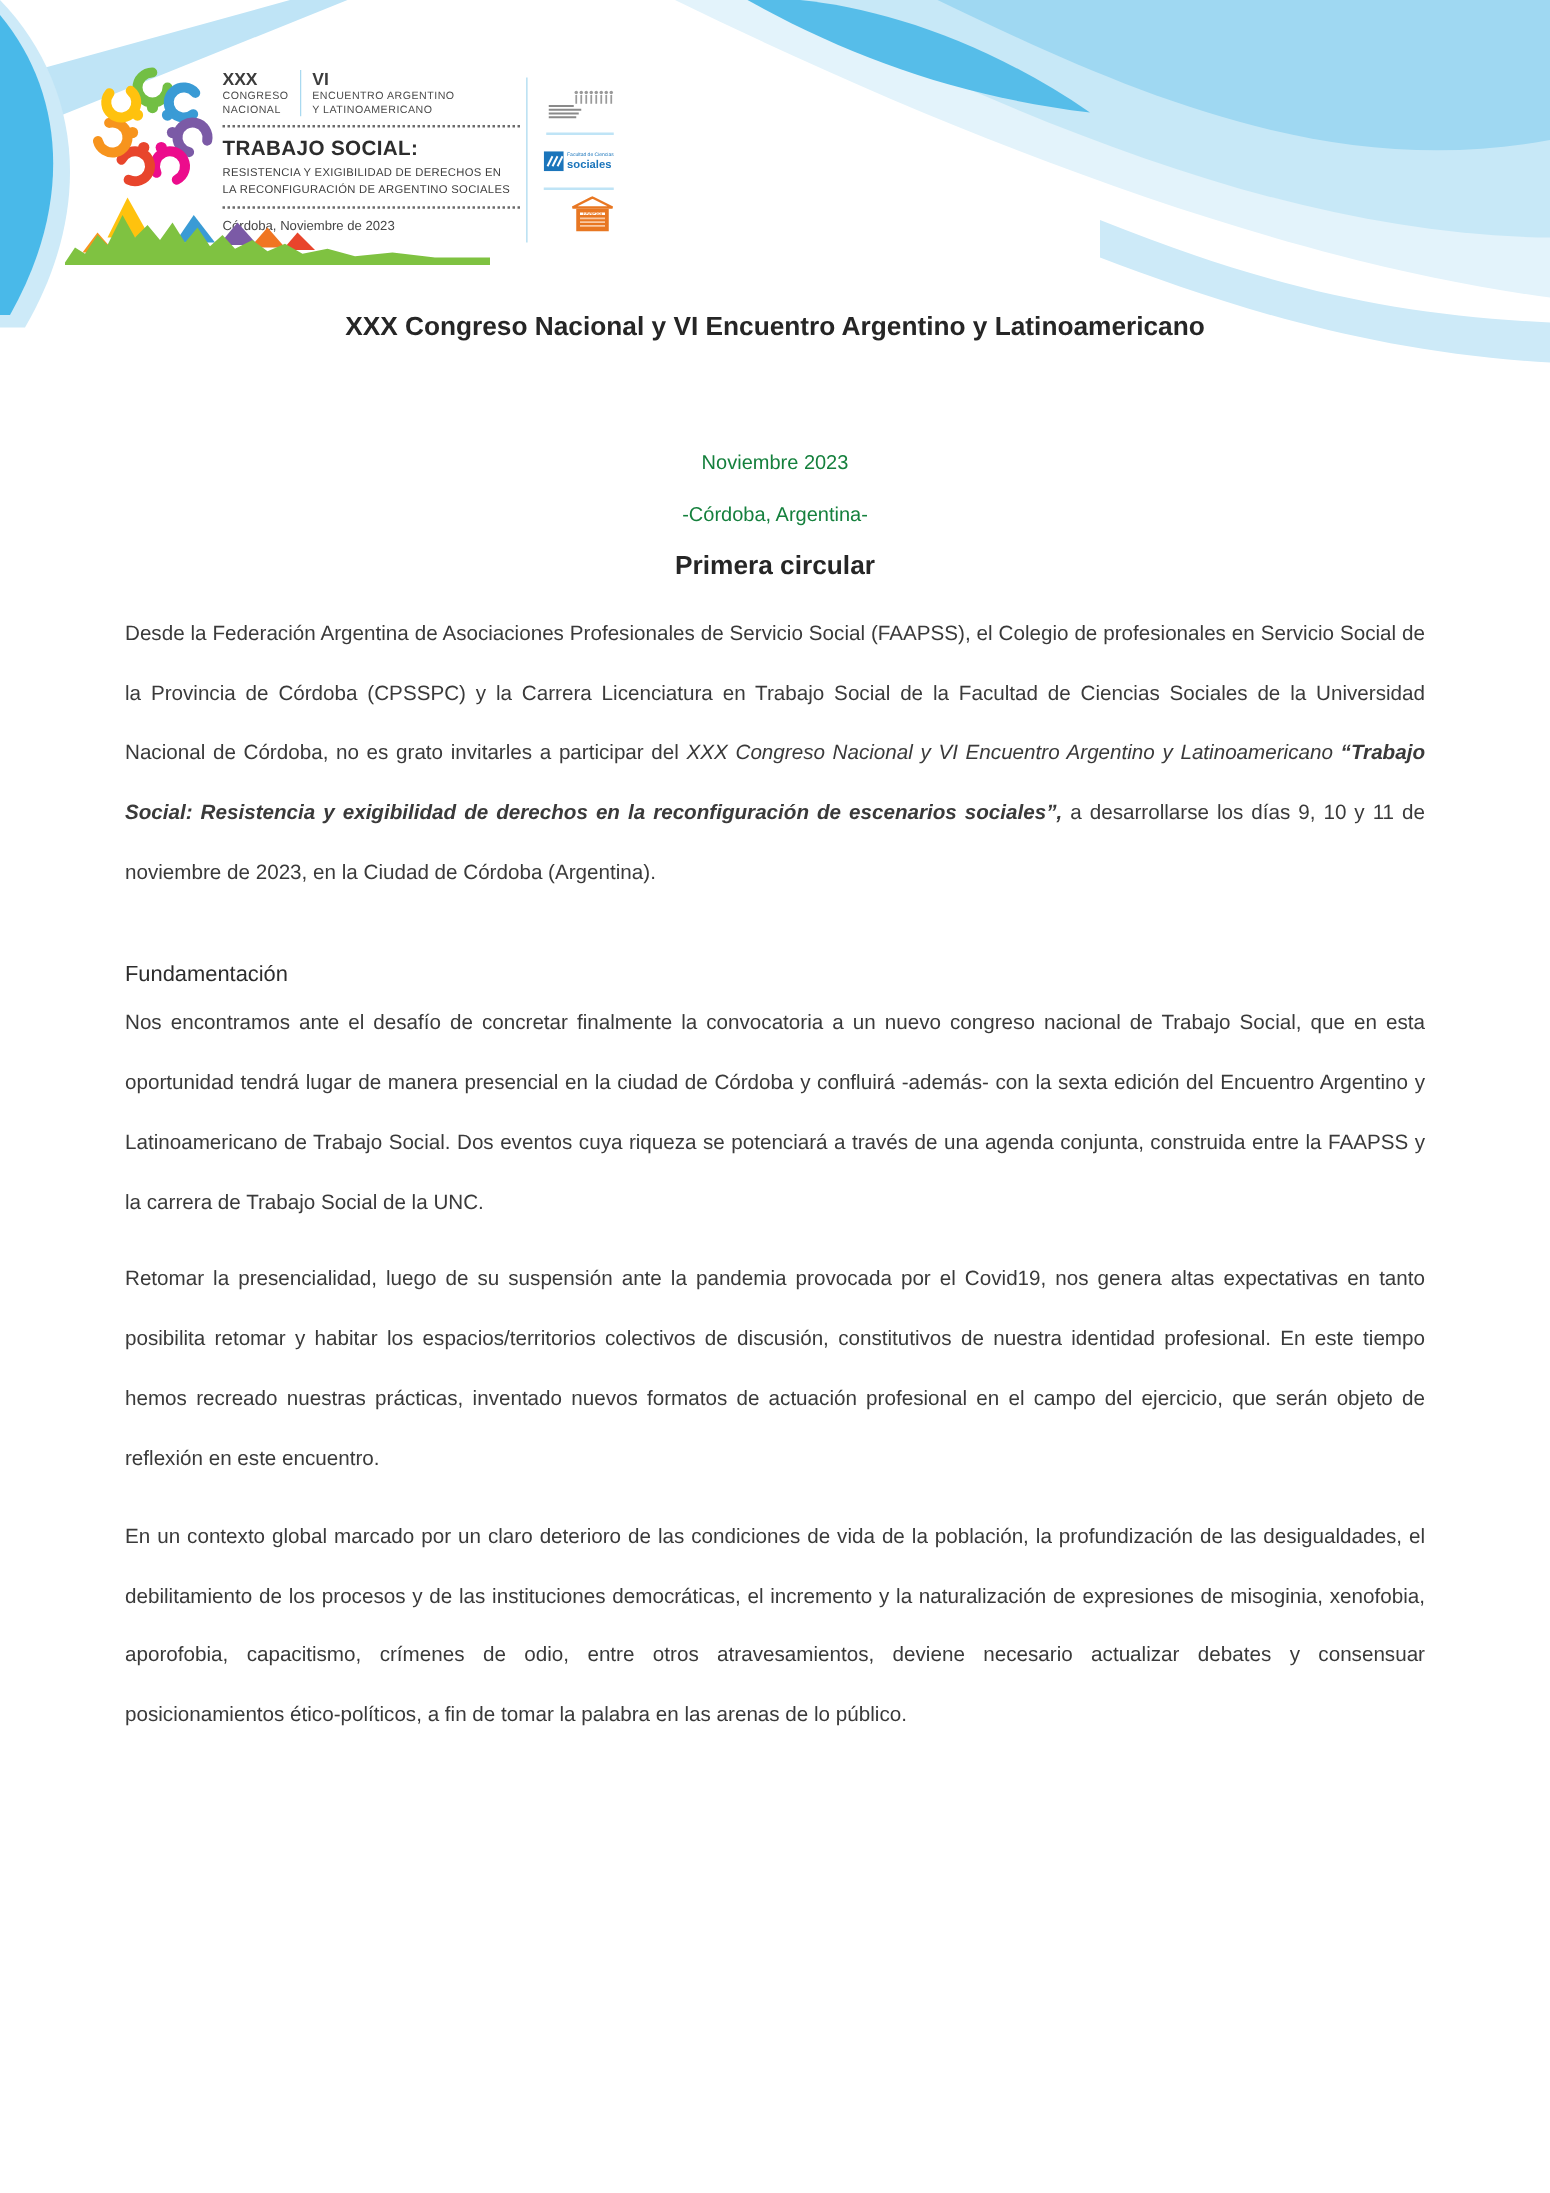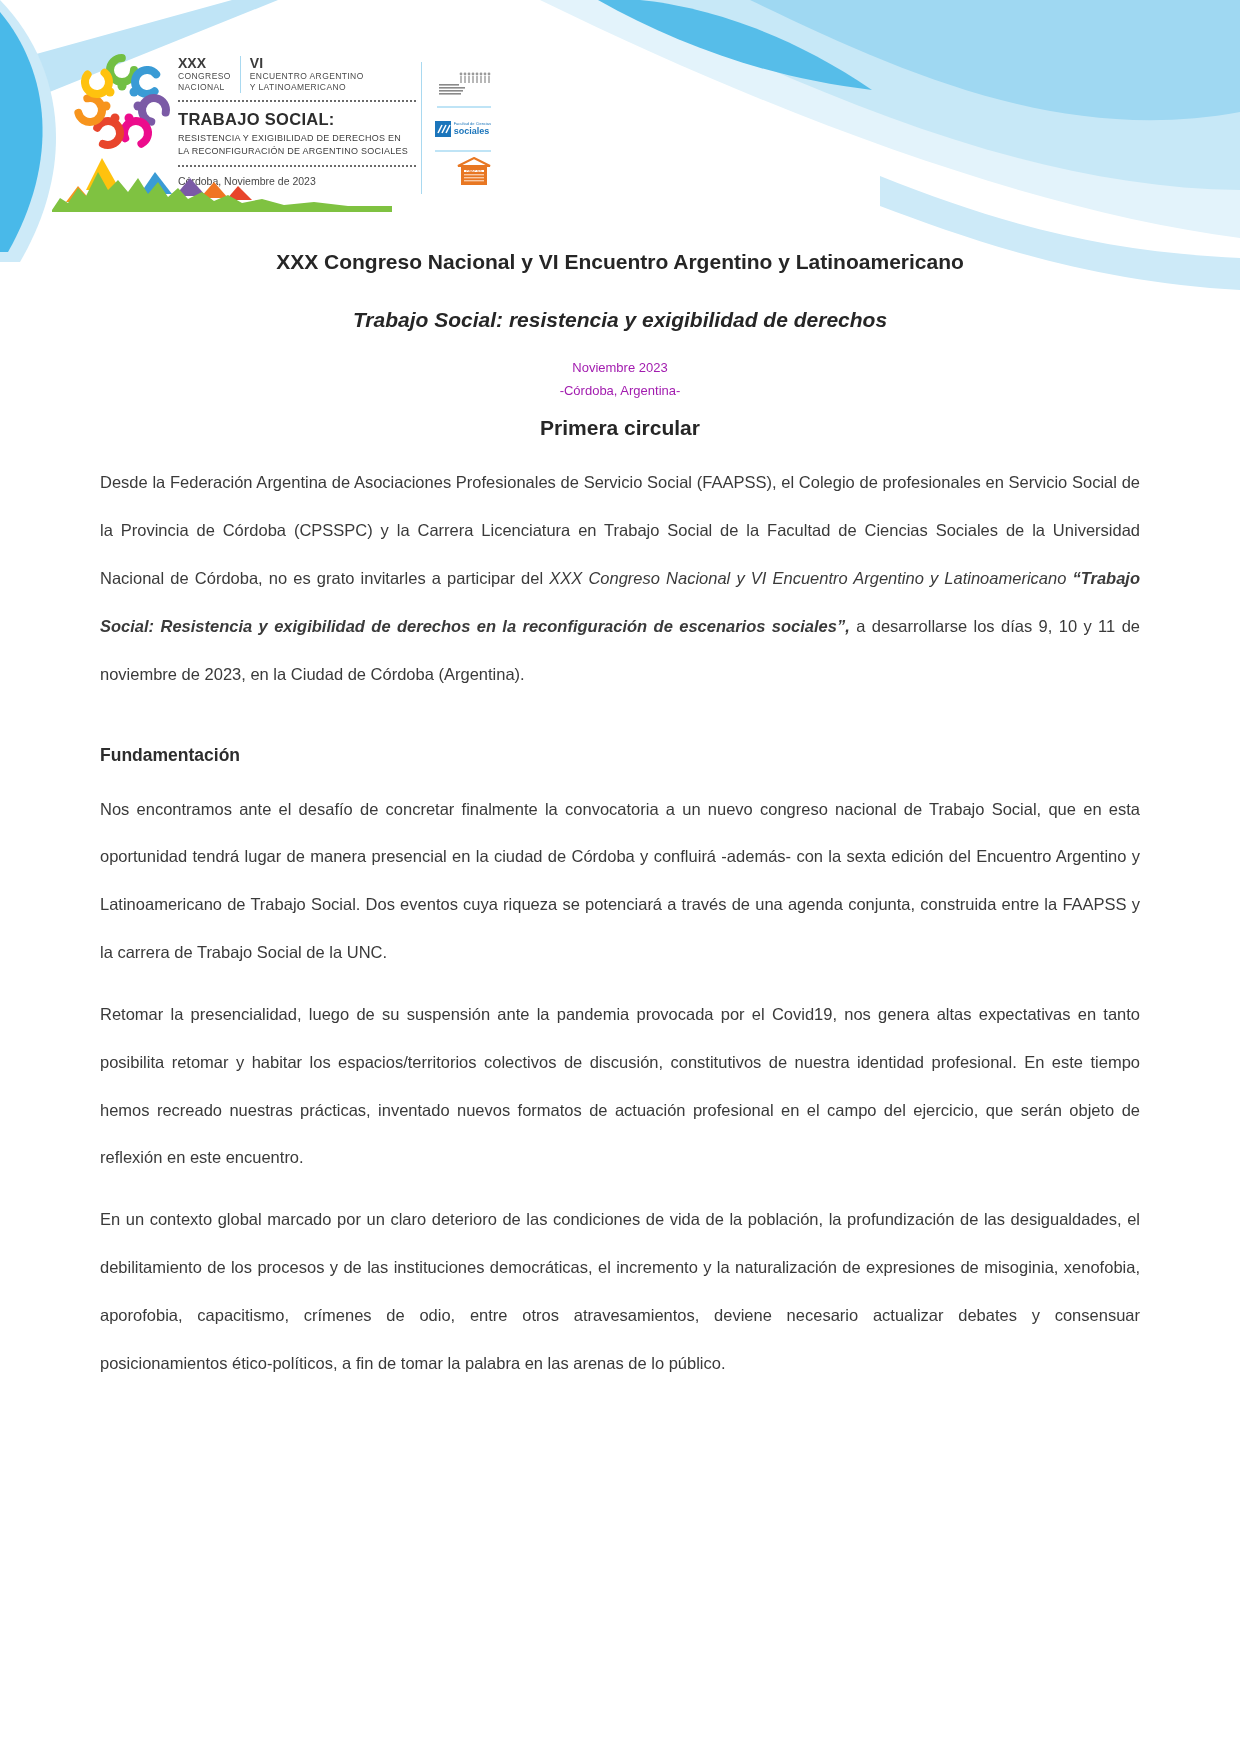--- a/index.html
+++ b/index.html
@@ -27,30 +27,30 @@
   .logos-vdiv{position:absolute;top:62px;left:421px;width:1px;height:132px;background:#a9d9f0;}
   .logo-col{position:absolute;top:64px;left:433px;width:58px;display:flex;flex-direction:column;align-items:flex-end;}
   .logo-cell{height:42px;display:flex;align-items:center;justify-content:center;border-bottom:2px solid #bfe4f6;}
   .logo-cell:last-child{border-bottom:none;}
   .flower{position:absolute;top:50px;left:70px;}
   .mountains{position:absolute;top:148px;left:52px;}
   
   .content{position:absolute;left:100px;top:250px;width:1040px;}
   .doc-title{text-align:center;font-size:21px;font-weight:bold;color:#262626;margin:0 0 27px;}
   .doc-subtitle{text-align:center;font-size:21px;font-weight:bold;font-style:italic;color:#262626;line-height:1.8;margin:0 0 18px;}
-  .doc-dateline{text-align:center;font-size:13px;color:#a21caf;line-height:1.75;margin:0;}
+  .doc-dateline{text-align:center;font-size:16px;color:#15803d;line-height:1.75;margin:14px;}
   .doc-primera{text-align:center;font-size:21px;font-weight:bold;color:#262626;margin:14px 0 19px;}
   .para{
     text-align:justify;
     font-size:16.5px;
     color:#3a3a3a;
     line-height:2.9;
     margin:0 0 14px;
   }
-  .section-heading{font-size:17.5px;font-weight:bold;color:#2d2d2d;margin:46px 0 20px;}
+  .section-heading{font-size:17.5px;font-weight:normal;color:#2d2d2d;margin:46px 0 5px;}
   .run-normal{font-style:normal;font-weight:normal;}
   .run-italic{font-style:italic;}
   .run-bold-italic{font-style:italic;font-weight:bold;}
   .sociales-txt{font-size:9px;font-weight:bold;color:#1b75bb;line-height:1;}
   .sociales-tiny{font-size:4px;color:#1b75bb;line-height:1.2;}
 </style>
 </head>
 <body>
 
 <div class="page">
@@ -179,21 +179,21 @@
     <polygon points="123,48 138,30 154,48" fill="#7b5aa6"></polygon>
     <polygon points="148,50 162,34 176,50" fill="#f07522"></polygon>
     <polygon points="174,52 186,38 200,52" fill="#e8452c"></polygon>
     <path d="M 0 62 L 8 50 L 16 55 L 26 40 L 34 48 L 46 24 L 56 42 L 66 32 L 76 44 L 86 30 L 96 46 L 106 34 L 116 49 L 126 40 L 136 51 L 150 44 L 162 53 L 176 47 L 190 55 L 210 51 L 232 57 L 262 54 L 296 58 L 340 58 L 340 64 L 0 64 Z" fill="#7fc241"></path>
   </svg>
 
   <div class="content">
     <h1 class="doc-title">XXX Congreso Nacional y VI Encuentro Argentino y Latinoamericano</h1>
 
     <div class="doc-subtitle">
-      <span>Trabajo Social: resistencia y exigibilidad de derechos</span><br>
+      <br>
     </div>
 
     <p class="doc-dateline">Noviembre 2023</p>
     <p class="doc-dateline">-Córdoba, Argentina-</p>
 
     <h2 class="doc-primera">Primera circular</h2>
 
     <p class="para"><span class="run-normal">Desde la Federación Argentina de Asociaciones Profesionales de Servicio Social (FAAPSS), el Colegio de profesionales en Servicio Social de la Provincia de Córdoba (CPSSPC) y la Carrera Licenciatura en Trabajo Social de la Facultad de Ciencias Sociales de la Universidad Nacional de Córdoba, no es grato invitarles a participar del </span><span class="run-italic">XXX Congreso Nacional y VI Encuentro Argentino y Latinoamericano </span><span class="run-bold-italic">“Trabajo Social: Resistencia y exigibilidad de derechos en la reconfiguración de escenarios sociales”,</span><span class="run-normal"> a desarrollarse los días 9, 10 y 11 de noviembre de 2023, en la Ciudad de Córdoba (Argentina).</span></p>
 
     <h3 class="section-heading">Fundamentación</h3>

